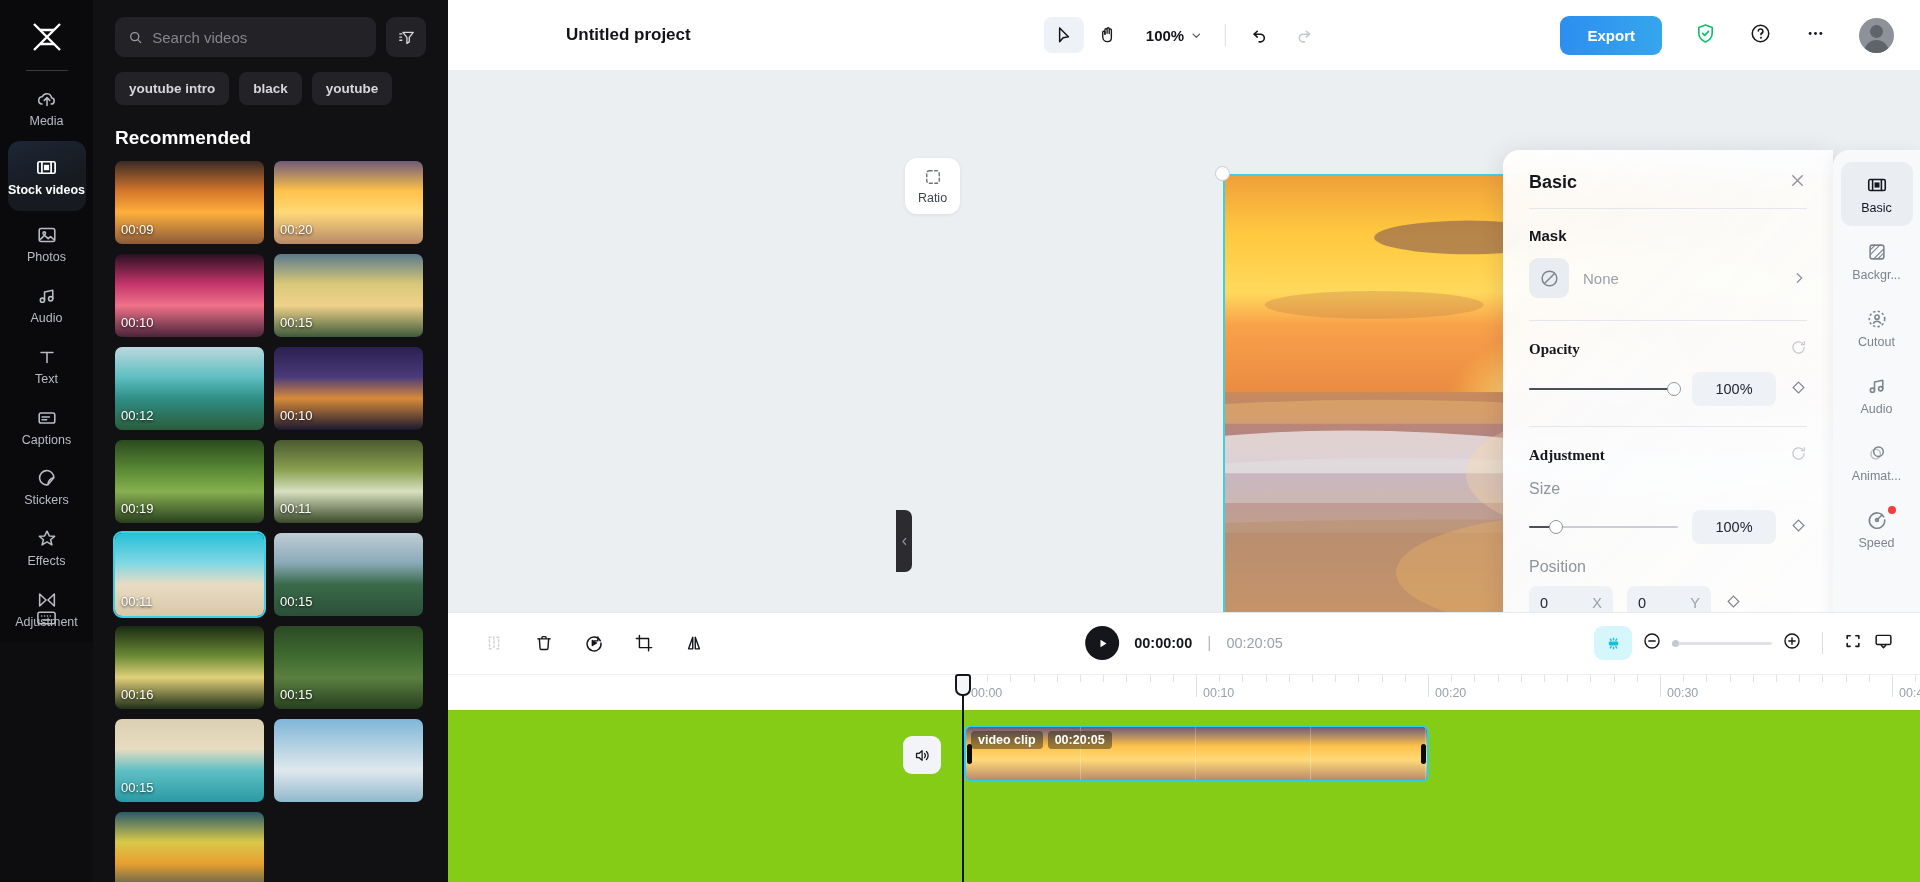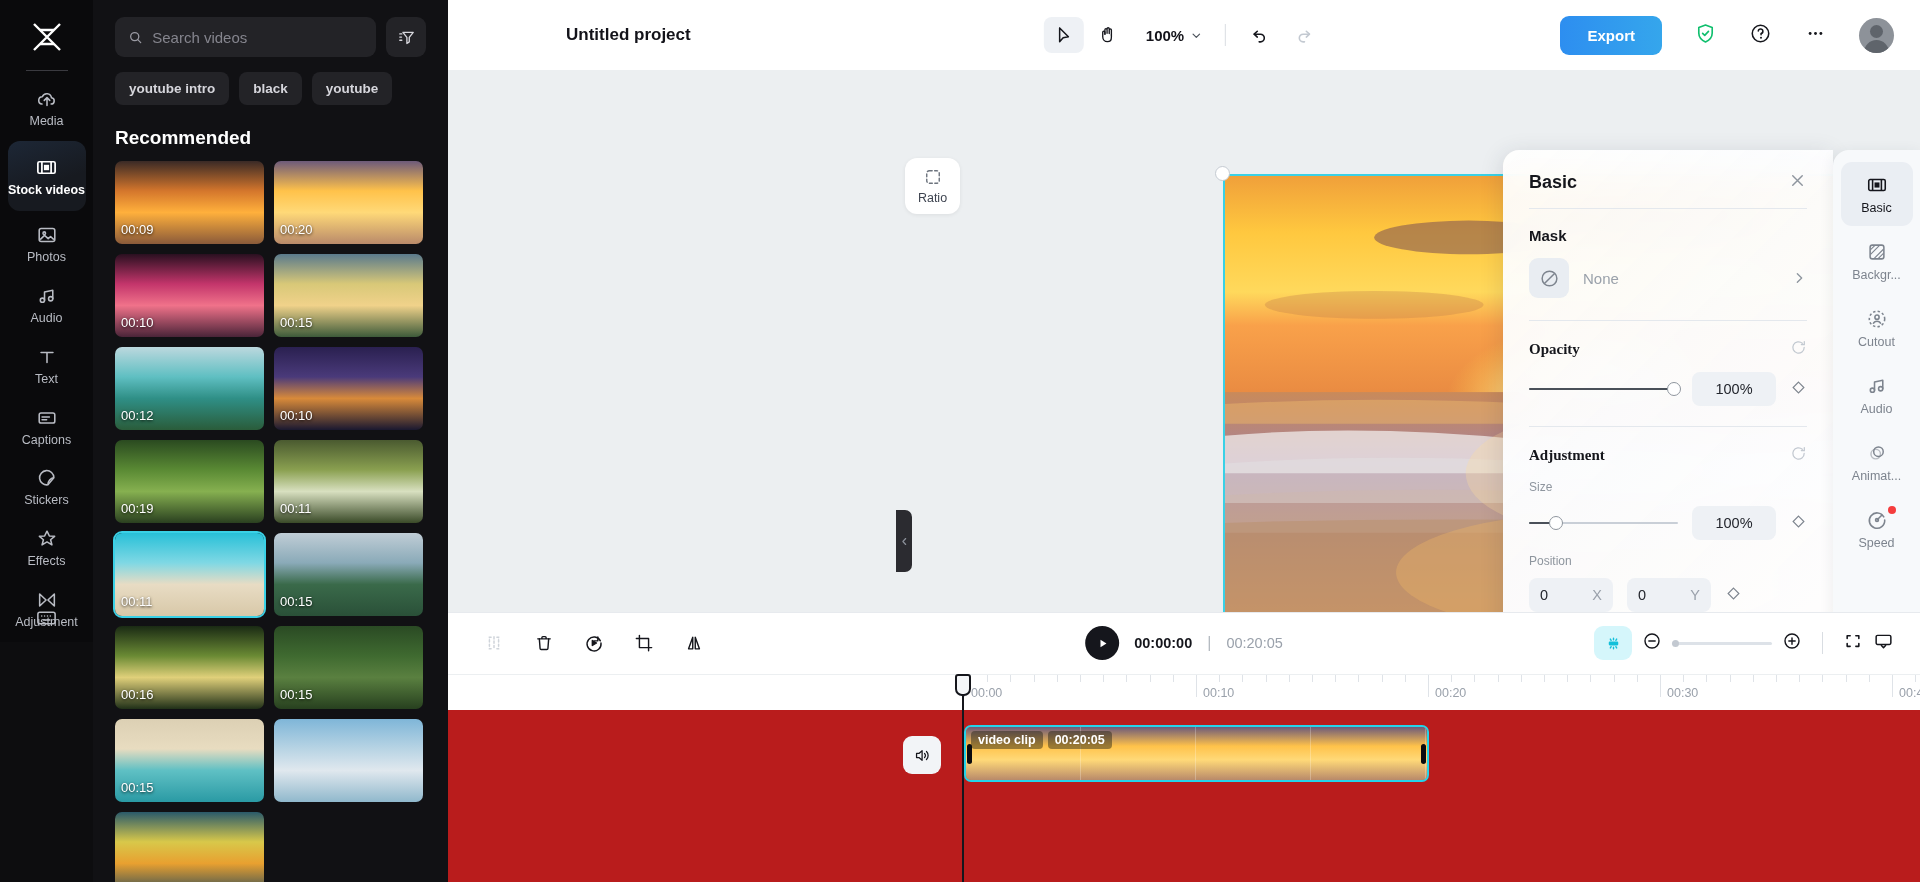--- a/index.html
+++ b/index.html
@@ -128,21 +128,21 @@
   .sl-knob { position: absolute; width: 14px; height: 14px; border-radius: 50%; background: #fff; border: 1.6px solid #8e959e; }
   .numbox {
     width: 84px; height: 34px; background: #eef1f5; border-radius: 8px; display: flex;
     align-items: center; justify-content: center; font-size: 14.5px; color: #23262d; cursor: text;
   }
   .posbox {
     width: 84px; height: 34px; background: #eef1f5; border-radius: 8px; display: flex;
     align-items: center; justify-content: space-between; padding: 0 11px; font-size: 14.5px; color: #23262d; cursor: text;
   }
   .posbox .ax { color: #9aa1ab; }
-  .sub-lbl { font-size: 12px; color: #8e959e; padding-top: 14px; }
+  .sub-lbl { font-size: 16px; color: #8e959e; padding-top: 14px; }
   .dia { cursor: pointer; }
 
   
   .trail {
     position: absolute; right: 0; top: 80px; width: 87px; height: 499px;
     background: #f7f9fb; border-radius: 16px 0 0 16px;
     box-shadow: -1px 2px 14px rgba(40,50,70,.08);
     display: flex; flex-direction: column; align-items: center; padding-top: 12px; gap: 3px;
   }
   .trail-item {
@@ -163,21 +163,21 @@
   .tc-sep { color: #b4bac1; }
   .tc-total { font-size: 14.5px; color: #9aa1ab; }
   .tl-right { margin-left: auto; display: flex; align-items: center; gap: 10px; }
   .snap-btn { width: 38px; height: 34px; border-radius: 9px; background: #d5f6fb; display: flex; align-items: center; justify-content: center; cursor: pointer; }
   .zsl { width: 100px; height: 14px; position: relative; display: flex; align-items: center; }
   .zsl-track { width: 100%; height: 3px; background: #dde2e8; border-radius: 2px; }
   .zsl-knob { position: absolute; left: 0; width: 7px; height: 7px; border-radius: 50%; background: #c3c9d1; }
   .ruler { height: 36px; border-top: 1px solid #eceff1; position: relative; background: #fff; }
   .rl-lab { position: absolute; top: 11px; font-size: 12.5px; color: #9aa1ab; }
   .rl-tick { position: absolute; top: 0; width: 1px; background: #dfe3e8; }
-  .tracks { flex: 1; position: relative; background: #b91c1c; text-decoration: underline; }
+  .tracks { flex: 1; position: relative; background: #84cc16; text-decoration: underline; }
   .spk-btn {
     position: absolute; left: 455px; top: 26px; width: 38px; height: 38px; border-radius: 9px;
     background: #f2f4f7; display: flex; align-items: center; justify-content: center; cursor: pointer;
   }
   .clip {
     position: absolute; left: 516px; top: 15px; width: 465px; height: 57px;
     border: 2.5px solid #24d3ea; border-radius: 7px; overflow: hidden; cursor: pointer; background: #c47a3a;
   }
   .clip-strip { position: absolute; inset: 0; display: flex; }
   .clip-seg { flex: 1 0 auto; width: 115px; height: 100%; border-right: 1px solid rgba(255,255,255,.25); }

